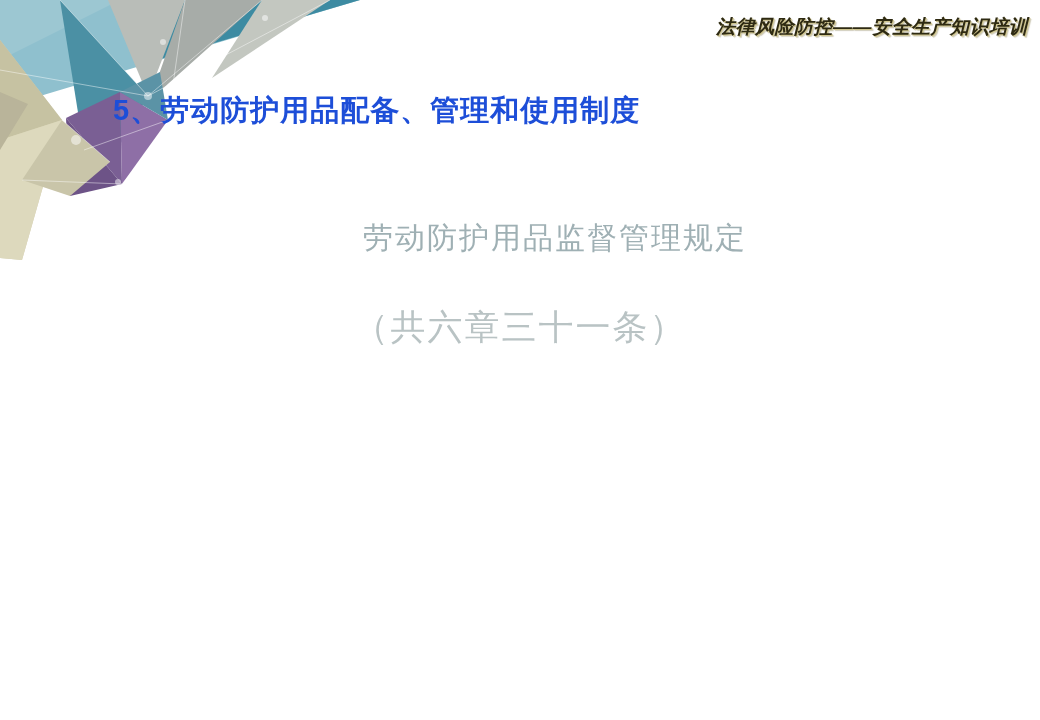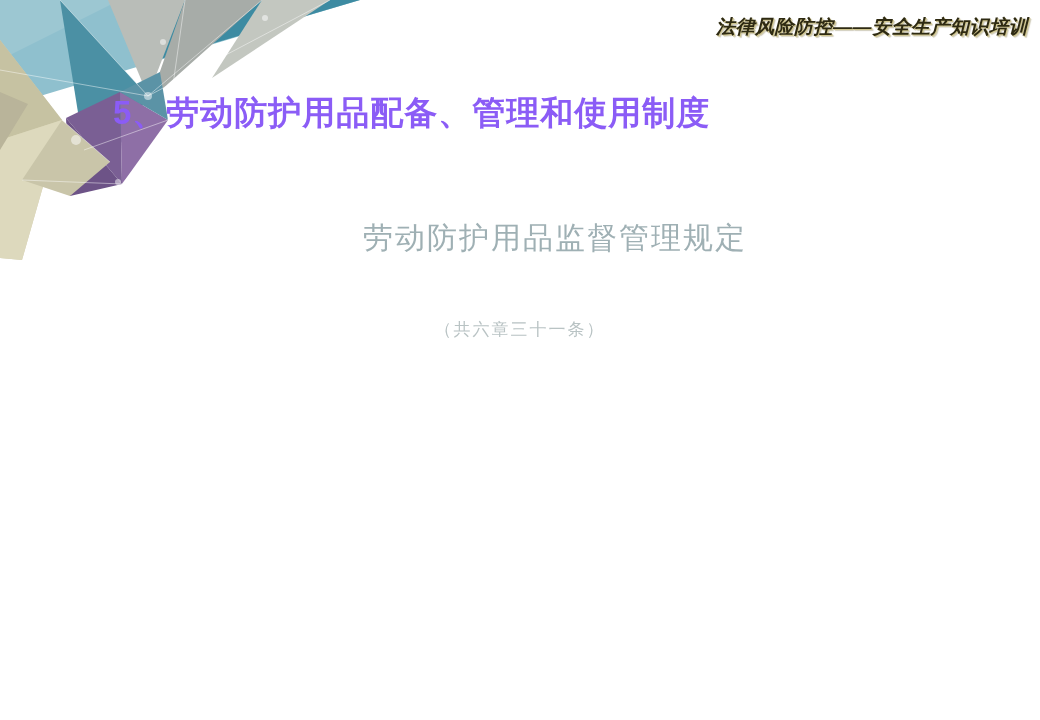--- a/index.html
+++ b/index.html
@@ -40,48 +40,48 @@
     text-shadow: 1px 1px 0 #cfc58f, 2px 2px 1px rgba(120,110,60,0.35);
     white-space: nowrap;
   }
 
   
   .slide-title {
     position: absolute;
     top: 91px;
     left: 113px;
     font-family: "Liberation Sans", "DejaVu Sans", sans-serif;
-    font-size: 33px;
+    font-size: 29px;
     font-weight: bold;
-    color: #8b5cf6;
+    color: #1d4ed8;
     letter-spacing: 1px;
     white-space: nowrap;
   }
 
   
   .subtitle {
     position: absolute;
     top: 218px;
     left: 0;
     width: 1040px;
     text-align: center;
     font-family: "Liberation Serif", "DejaVu Serif", serif;
     font-size: 30px;
     color: #9fb0b4;
     letter-spacing: 2px;
     padding-left: 35px;
   }
   .subtitle2 {
     position: absolute;
-    top: 318px;
+    top: 304px;
     left: 0;
     width: 1040px;
     text-align: center;
     font-family: "Liberation Serif", "DejaVu Serif", serif;
-    font-size: 17px;
+    font-size: 35px;
     color: #b9c3c4;
     letter-spacing: 2px;
   }
 
   
   .body-block {
     position: absolute;
     top: 413px;
     left: 136px;
     width: 808px;

